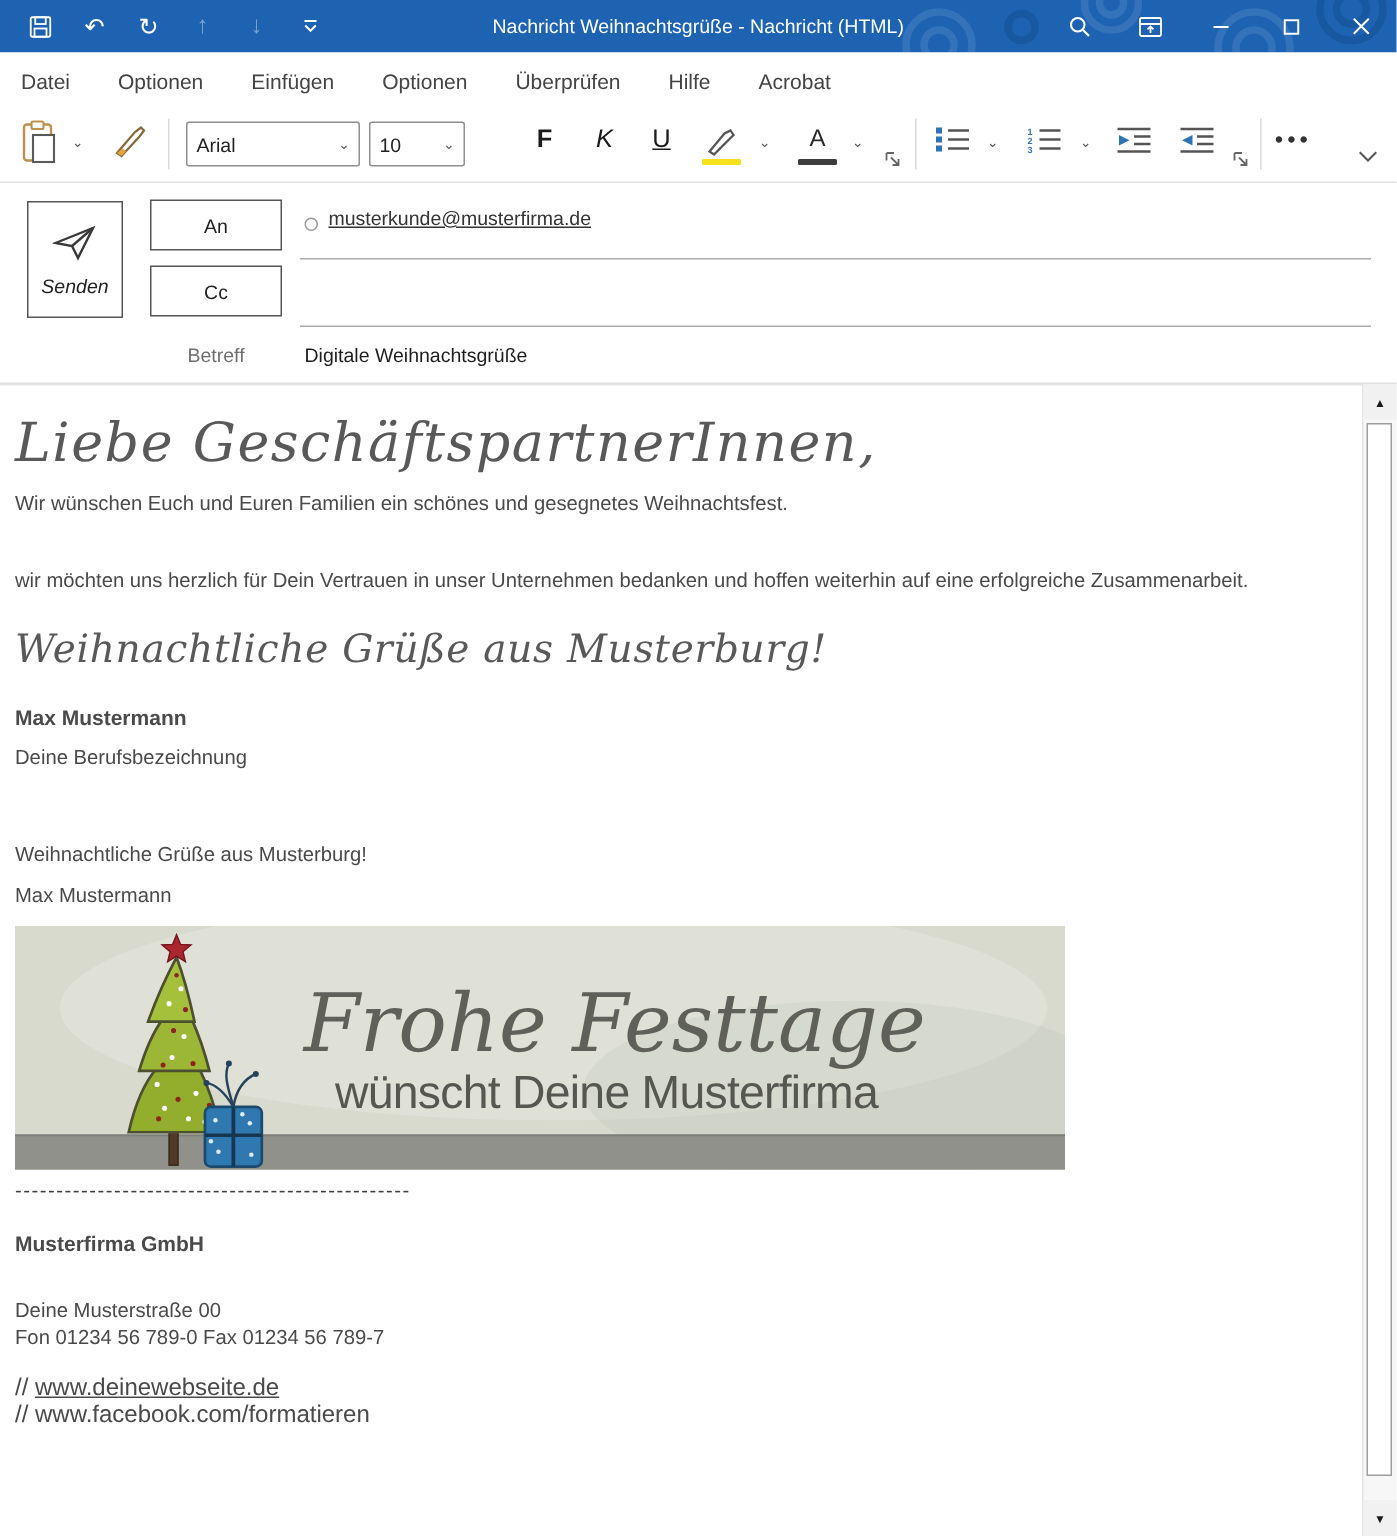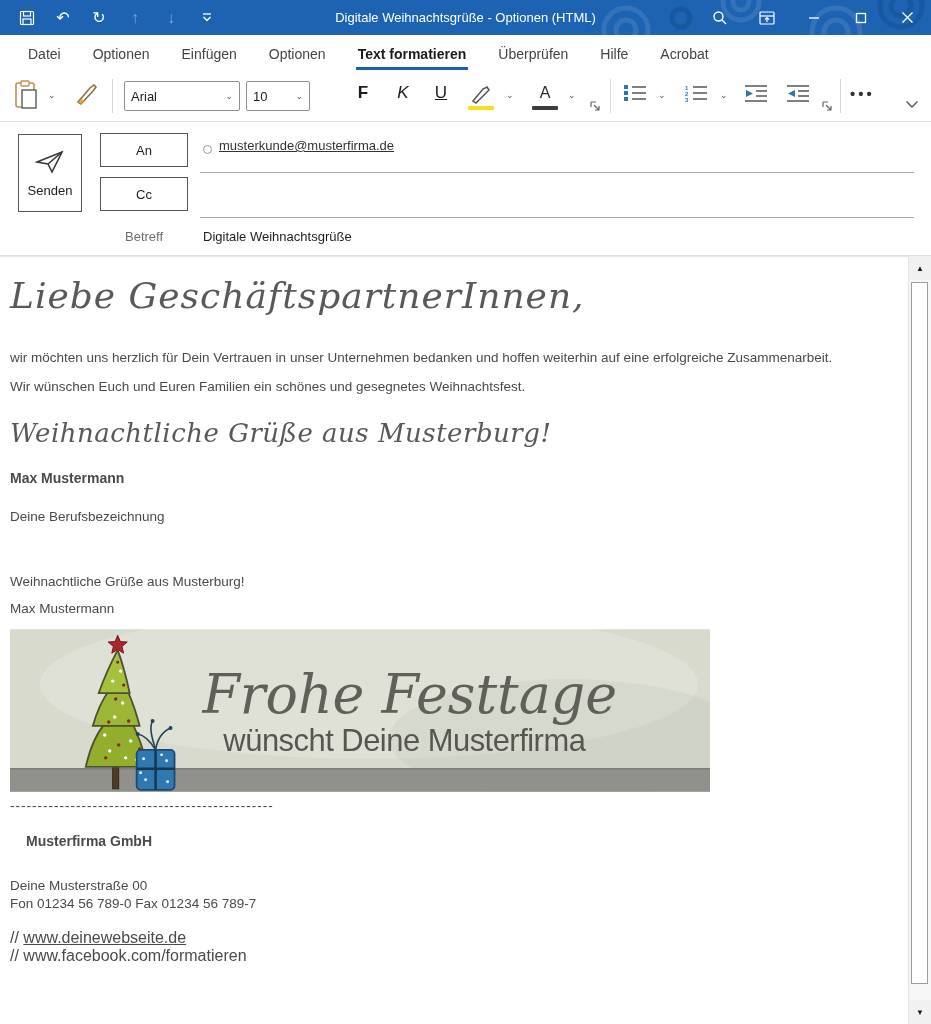--- a/index.html
+++ b/index.html
@@ -17,21 +17,21 @@
   .win-title { position:absolute; left:0; right:0; text-align:center; font-size:13px; color:#fff; z-index:1;}
   .tb-right { margin-left:auto; display:flex; align-items:center; z-index:2;}
   .tb-right .wbtn { width:47px; height:35px; display:flex; align-items:center; justify-content:center;
                     color:#fff; font-size:15px;}
 
   
   .tabrow { position:absolute; left:0; top:35px; width:931px; height:37px; background:#fff;
             display:flex; align-items:center; }
   .tab { padding:0 16px; font-size:14px; color:#444; height:100%; display:flex;
          align-items:center; position:relative; }
-  .tab:first-child { padding-left:28px; }
+  .tab:first-child { padding-left:14px; }
   .tab.active { font-weight:bold; color:#1a1a1a; }
   .tab.active::after { content:""; position:absolute; left:14px; right:14px; bottom:2px;
                        height:3px; background:#1f5fa9; }
 
   
   .ribbon { position:absolute; left:0; top:72px; width:931px; height:50px; background:#fff;
             border-bottom:1px solid #e3e2e0; }
   .rdiv { position:absolute; top:7px; width:1px; height:34px; background:#d8d8d8; }
   .rctl { position:absolute; display:flex; align-items:center; justify-content:center; color:#333; }
   .selectbox { border:1px solid #8f8f8f; border-radius:2px; background:#fff; height:30px;
@@ -40,21 +40,21 @@
   .chev { font-size:9px; color:#555; }
   .fmt-letter { font-size:17px; color:#1c1c1c; }
   .colorbar { position:absolute; left:2px; right:2px; bottom:0; height:4px; border-radius:1px; }
   .more-dots { font-size:15px; letter-spacing:3px; color:#333; font-weight:bold; }
 
   
   .compose { position:absolute; left:0; top:122px; width:931px; height:134px; background:#fff;
              border-bottom:1px solid #e0e0e0; }
   .send-btn { position:absolute; left:18px; top:12px; width:64px; height:78px;
               border:1px solid #555; background:#fff; display:flex; flex-direction:column;
-              align-items:center; justify-content:center; gap:8px; }
+              align-items:center; justify-content:center; gap:8px;font-style:italic; }
   .send-btn span { font-size:13px; color:#222; }
   .field-btn { position:absolute; left:100px; width:88px; height:34px; border:1px solid #555;
                background:#fff; display:flex; align-items:center; justify-content:center;
                font-size:13px; color:#222; }
   .presence { position:absolute; left:203px; top:23px; width:9px; height:9px; border-radius:50%;
               border:1.5px solid #9a9a9a; background:#fff; }
   .to-link { position:absolute; left:219px; top:16px; font-size:13px; color:#333;
              text-decoration:underline; }
   .frule { position:absolute; left:200px; right:17px; height:1px; background:#a9a9a9; }
   .subj-label { position:absolute; left:125px; top:107px; font-size:13px; color:#6e6e6e; }
@@ -63,25 +63,25 @@
   
   .content { position:absolute; left:0; top:256px; width:908px; height:928px; background:#fff;
              border-top:1px solid #e6e6e6; padding-left:10px; overflow:hidden; color:#484848; }
   .script-xl { font-family:"DejaVu Serif", serif; font-style:italic; font-size:36px;
                color:#595959; margin-top:18px; letter-spacing:1px;}
   .script-md { font-family:"DejaVu Serif", serif; font-style:italic; font-size:26px;
                color:#595959; margin-top:22px; letter-spacing:.5px;}
   .para { font-size:13.5px; line-height:19px; color:#4a4a4a; }
   .p1 { margin-top:32px; } .p2 { margin-top:10px; }
   .bname { margin-top:22px; font-size:14px; font-weight:bold; color:#4a4a4a; }
-  .btitle { margin-top:21px; font-size:13.5px; }
+  .btitle { margin-top:9px; font-size:13.5px; }
   .plain1 { margin-top:46px; } .plain2 { margin-top:8px; } .plain3 { margin-top:7px; }
   .banner { margin-top:11px; width:700px; height:163px; display:block; }
   .dashes { margin-top:6px; font-size:13.5px; color:#3f3f3f; letter-spacing:1px; }
-  .company { margin-top:20px; font-size:14px; font-weight:bold; color:#4a4a4a;margin-left:16px; }
+  .company { margin-top:20px; font-size:14px; font-weight:bold; color:#4a4a4a; }
   .addr { margin-top:28px; font-size:13.5px; line-height:17.5px; color:#4a4a4a; }
   .links { margin-top:17px; font-size:16px; line-height:17.5px; color:#4a4a4a; }
   .weblink { text-decoration:underline; color:#4a4a4a; }
 
   
   .scrollbar { position:absolute; right:0; top:256px; width:23px; height:768px;
                background:#f7f7f7; border-left:1px solid #e3e3e3; }
   .sb-btn { position:absolute; left:0; width:22px; height:24px; display:flex; align-items:center;
             justify-content:center; font-size:8px; color:#1a1a1a; background:#f1f1f1; }
   .sb-up { top:0; } .sb-down { bottom:0; }
@@ -121,21 +121,21 @@
     <div class="qbtn">↻</div>
     <div class="qbtn dim">↑</div>
     <div class="qbtn dim">↓</div>
     <div class="qbtn">
       <svg width="10" height="9" viewBox="0 0 10 9" fill="none" stroke="#fff" stroke-width="1.3">
         <path d="M1,1 h8"></path>
           <path d="M1.5,4 L5,7.5 L8.5,4"></path>
       </svg>
     </div>
   </div>
-  <div class="win-title">Digitale Weihnachtsgrüße  -  Optionen (HTML)</div>
+  <div class="win-title">Nachricht Weihnachtsgrüße  -  Nachricht (HTML)</div>
   <div class="tb-right">
     <div class="wbtn">
       <svg width="15" height="15" viewBox="0 0 15 15" fill="none" stroke="#fff" stroke-width="1.4">
         <circle cx="6.5" cy="6.5" r="4.5"></circle>
           <path d="M10 10 L14 14"></path>
       </svg>
     </div>
     <div class="wbtn">
       <svg width="16" height="14" viewBox="0 0 16 14" fill="none" stroke="#fff" stroke-width="1.2">
         <rect x="1" y="1" width="14" height="12" rx="1"></rect>
@@ -159,21 +159,20 @@
       </svg>
     </div>
   </div>
 </div>
 
 <div class="tabrow">
   <div class="tab">Datei</div>
   <div class="tab">Optionen</div>
   <div class="tab">Einfügen</div>
   <div class="tab">Optionen</div>
-  <div class="tab active">Text formatieren</div>
   <div class="tab">Überprüfen</div>
   <div class="tab">Hilfe</div>
   <div class="tab">Acrobat</div>
 </div>
 
 <div class="ribbon">
   <div class="rctl" style="left:14px; top:8px;">
     <svg width="24" height="30" viewBox="0 0 24 30" fill="none">
       <rect x="2" y="3" width="18" height="24" rx="2" stroke="#c0914c" stroke-width="1.6"></rect>
       <rect x="7" y="1" width="8" height="5" rx="1" fill="#fff" stroke="#c0914c" stroke-width="1.4"></rect>
@@ -297,22 +296,22 @@
   <div class="to-link">musterkunde@musterfirma.de</div>
   <div class="frule" style="top:50px;"></div>
   <div class="frule" style="top:95px;"></div>
 
   <div class="subj-label">Betreff</div>
   <div class="subj-value">Digitale Weihnachtsgrüße</div>
 </div>
 
 <div class="content">
   <div class="script-xl">Liebe GeschäftspartnerInnen,</div>
+  <div class="para p2">Wir wünschen Euch und Euren Familien ein schönes und gesegnetes Weihnachtsfest.</div>
   <div class="para p1">wir möchten uns herzlich für Dein Vertrauen in unser Unternehmen bedanken und hoffen weiterhin auf eine erfolgreiche Zusammenarbeit.</div>
-  <div class="para p2">Wir wünschen Euch und Euren Familien ein schönes und gesegnetes Weihnachtsfest.</div>
   <div class="script-md">Weihnachtliche Grüße aus Musterburg!</div>
   <div class="bname">Max Mustermann</div>
   <div class="btitle para">Deine Berufsbezeichnung</div>
 
   <div class="para plain1">Weihnachtliche Grüße aus Musterburg!</div>
   <div class="para plain2">Max Mustermann</div>
 
   <svg class="banner" viewBox="0 0 702 163">
     <rect x="0" y="0" width="702" height="163" fill="#d8dace"></rect>
     <ellipse cx="360" cy="55" rx="330" ry="75" fill="rgba(255,255,255,0.20)"></ellipse>

